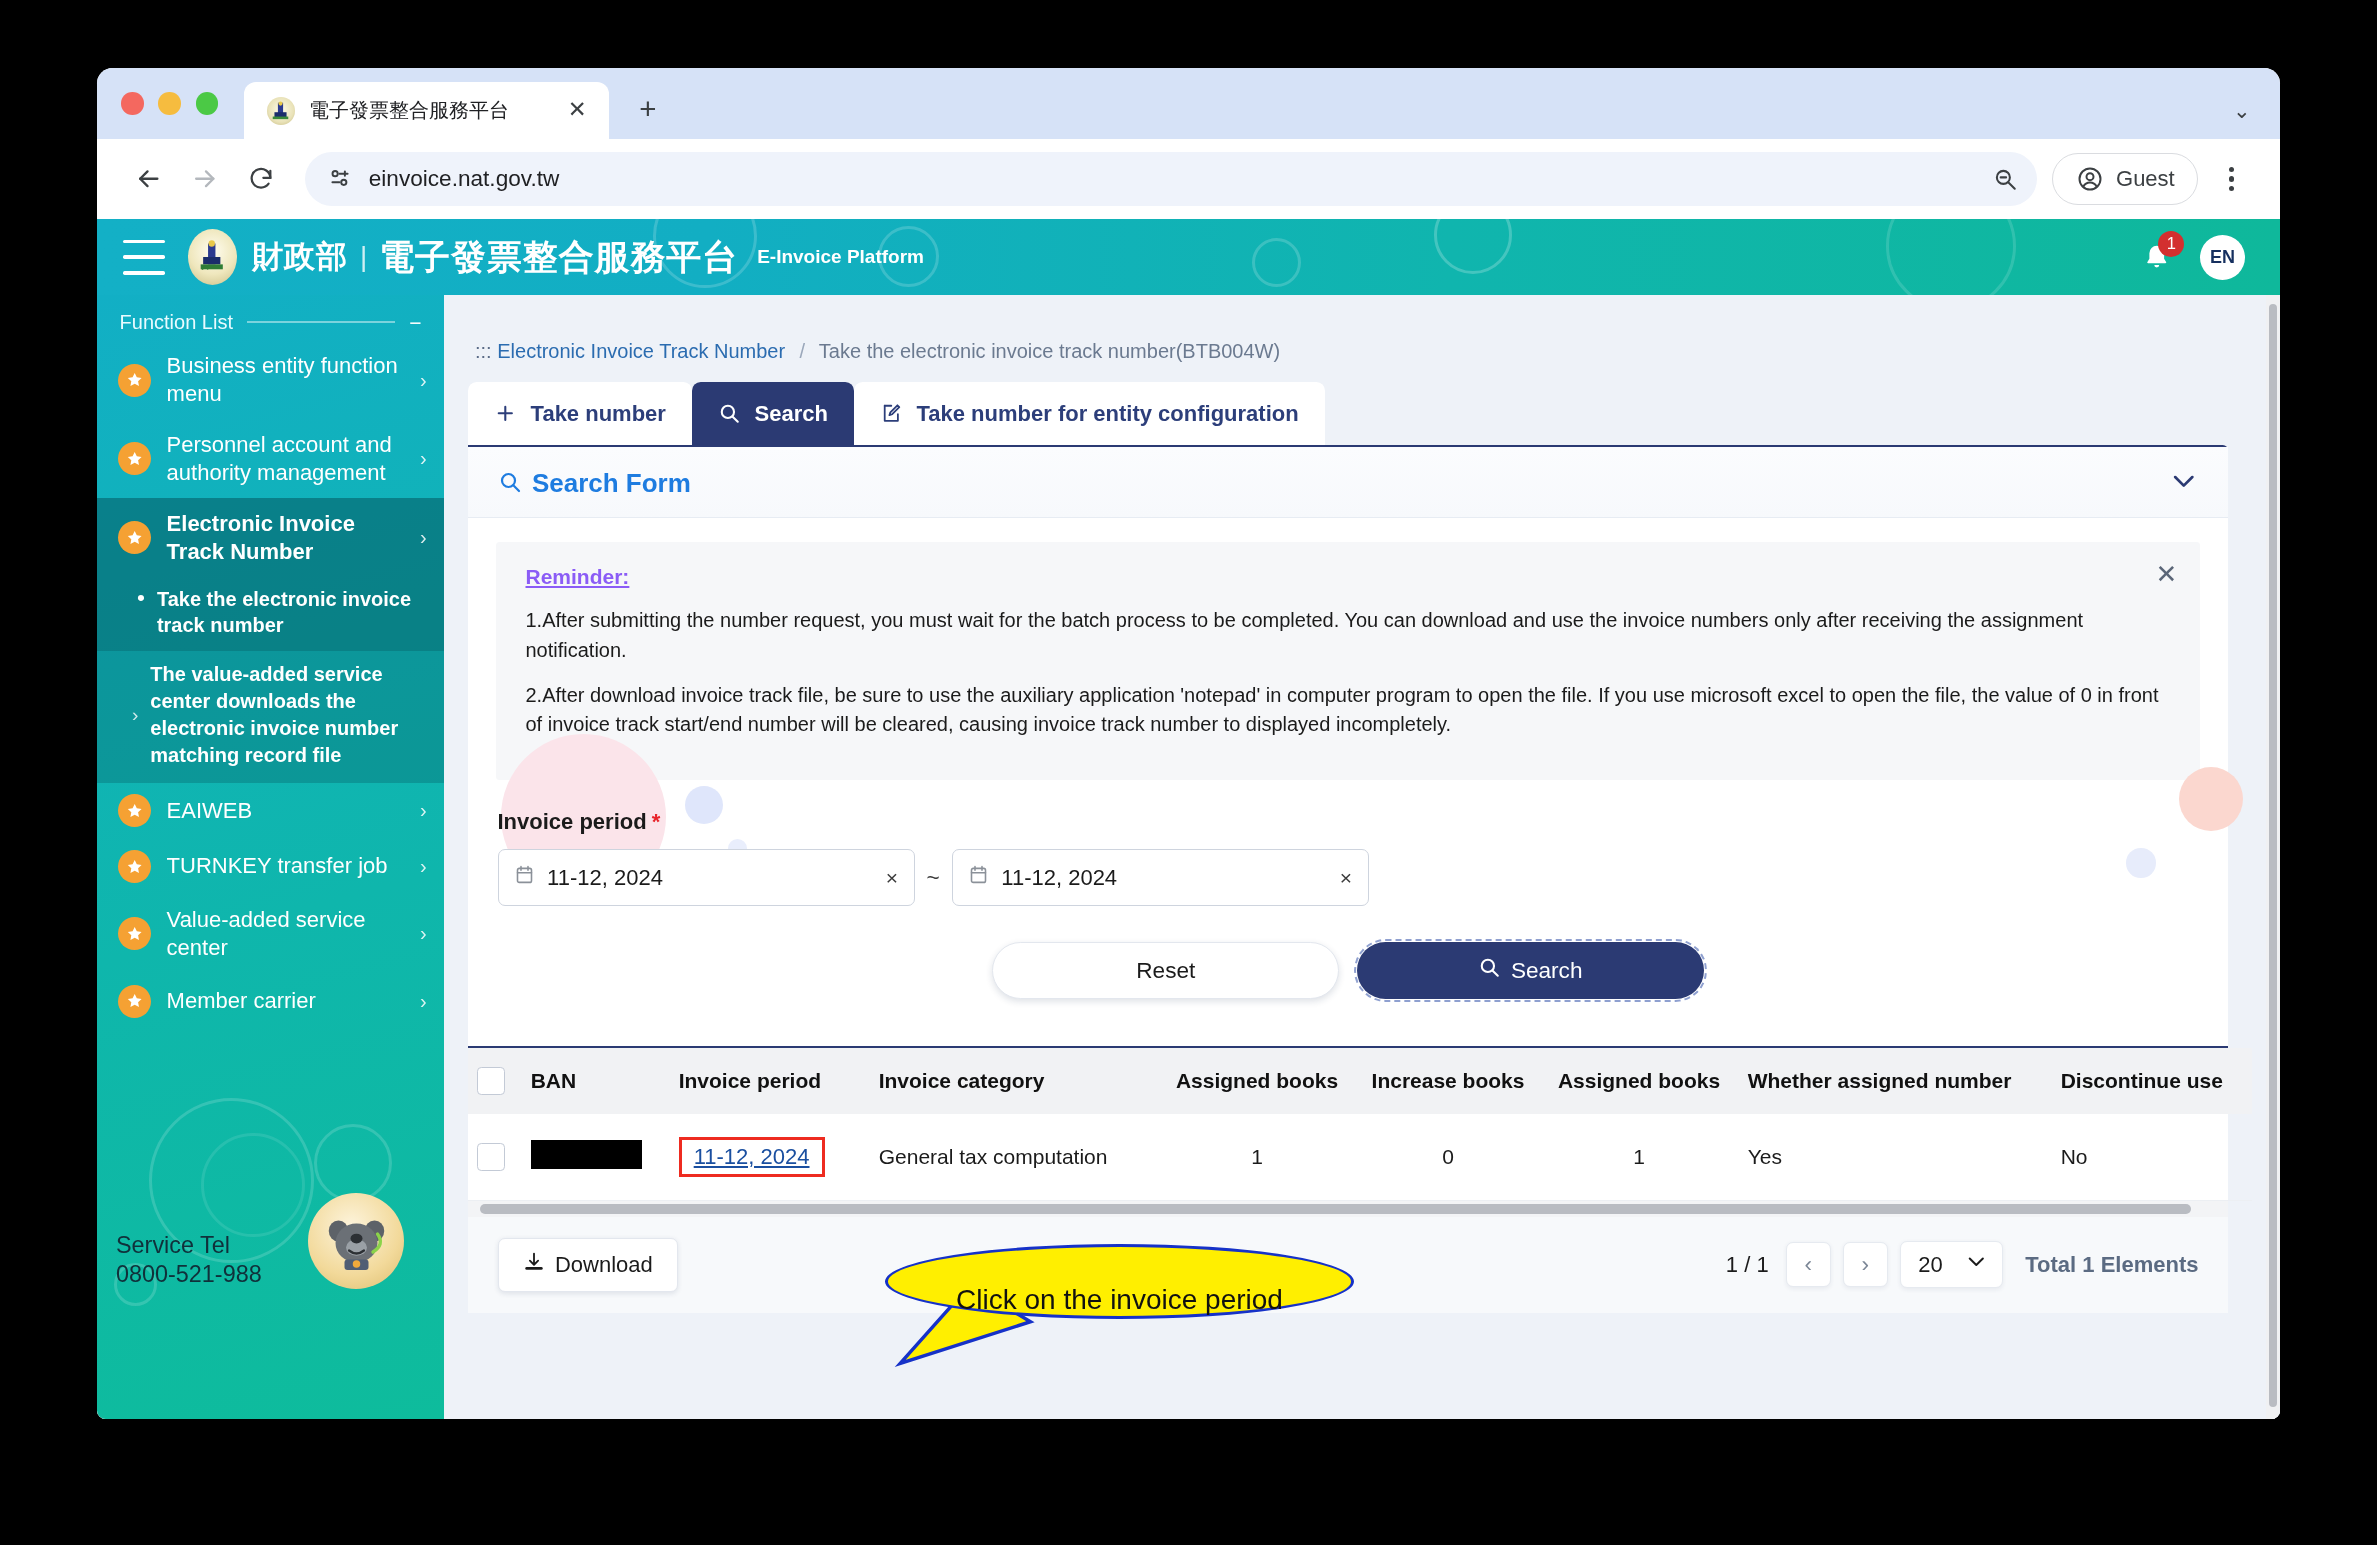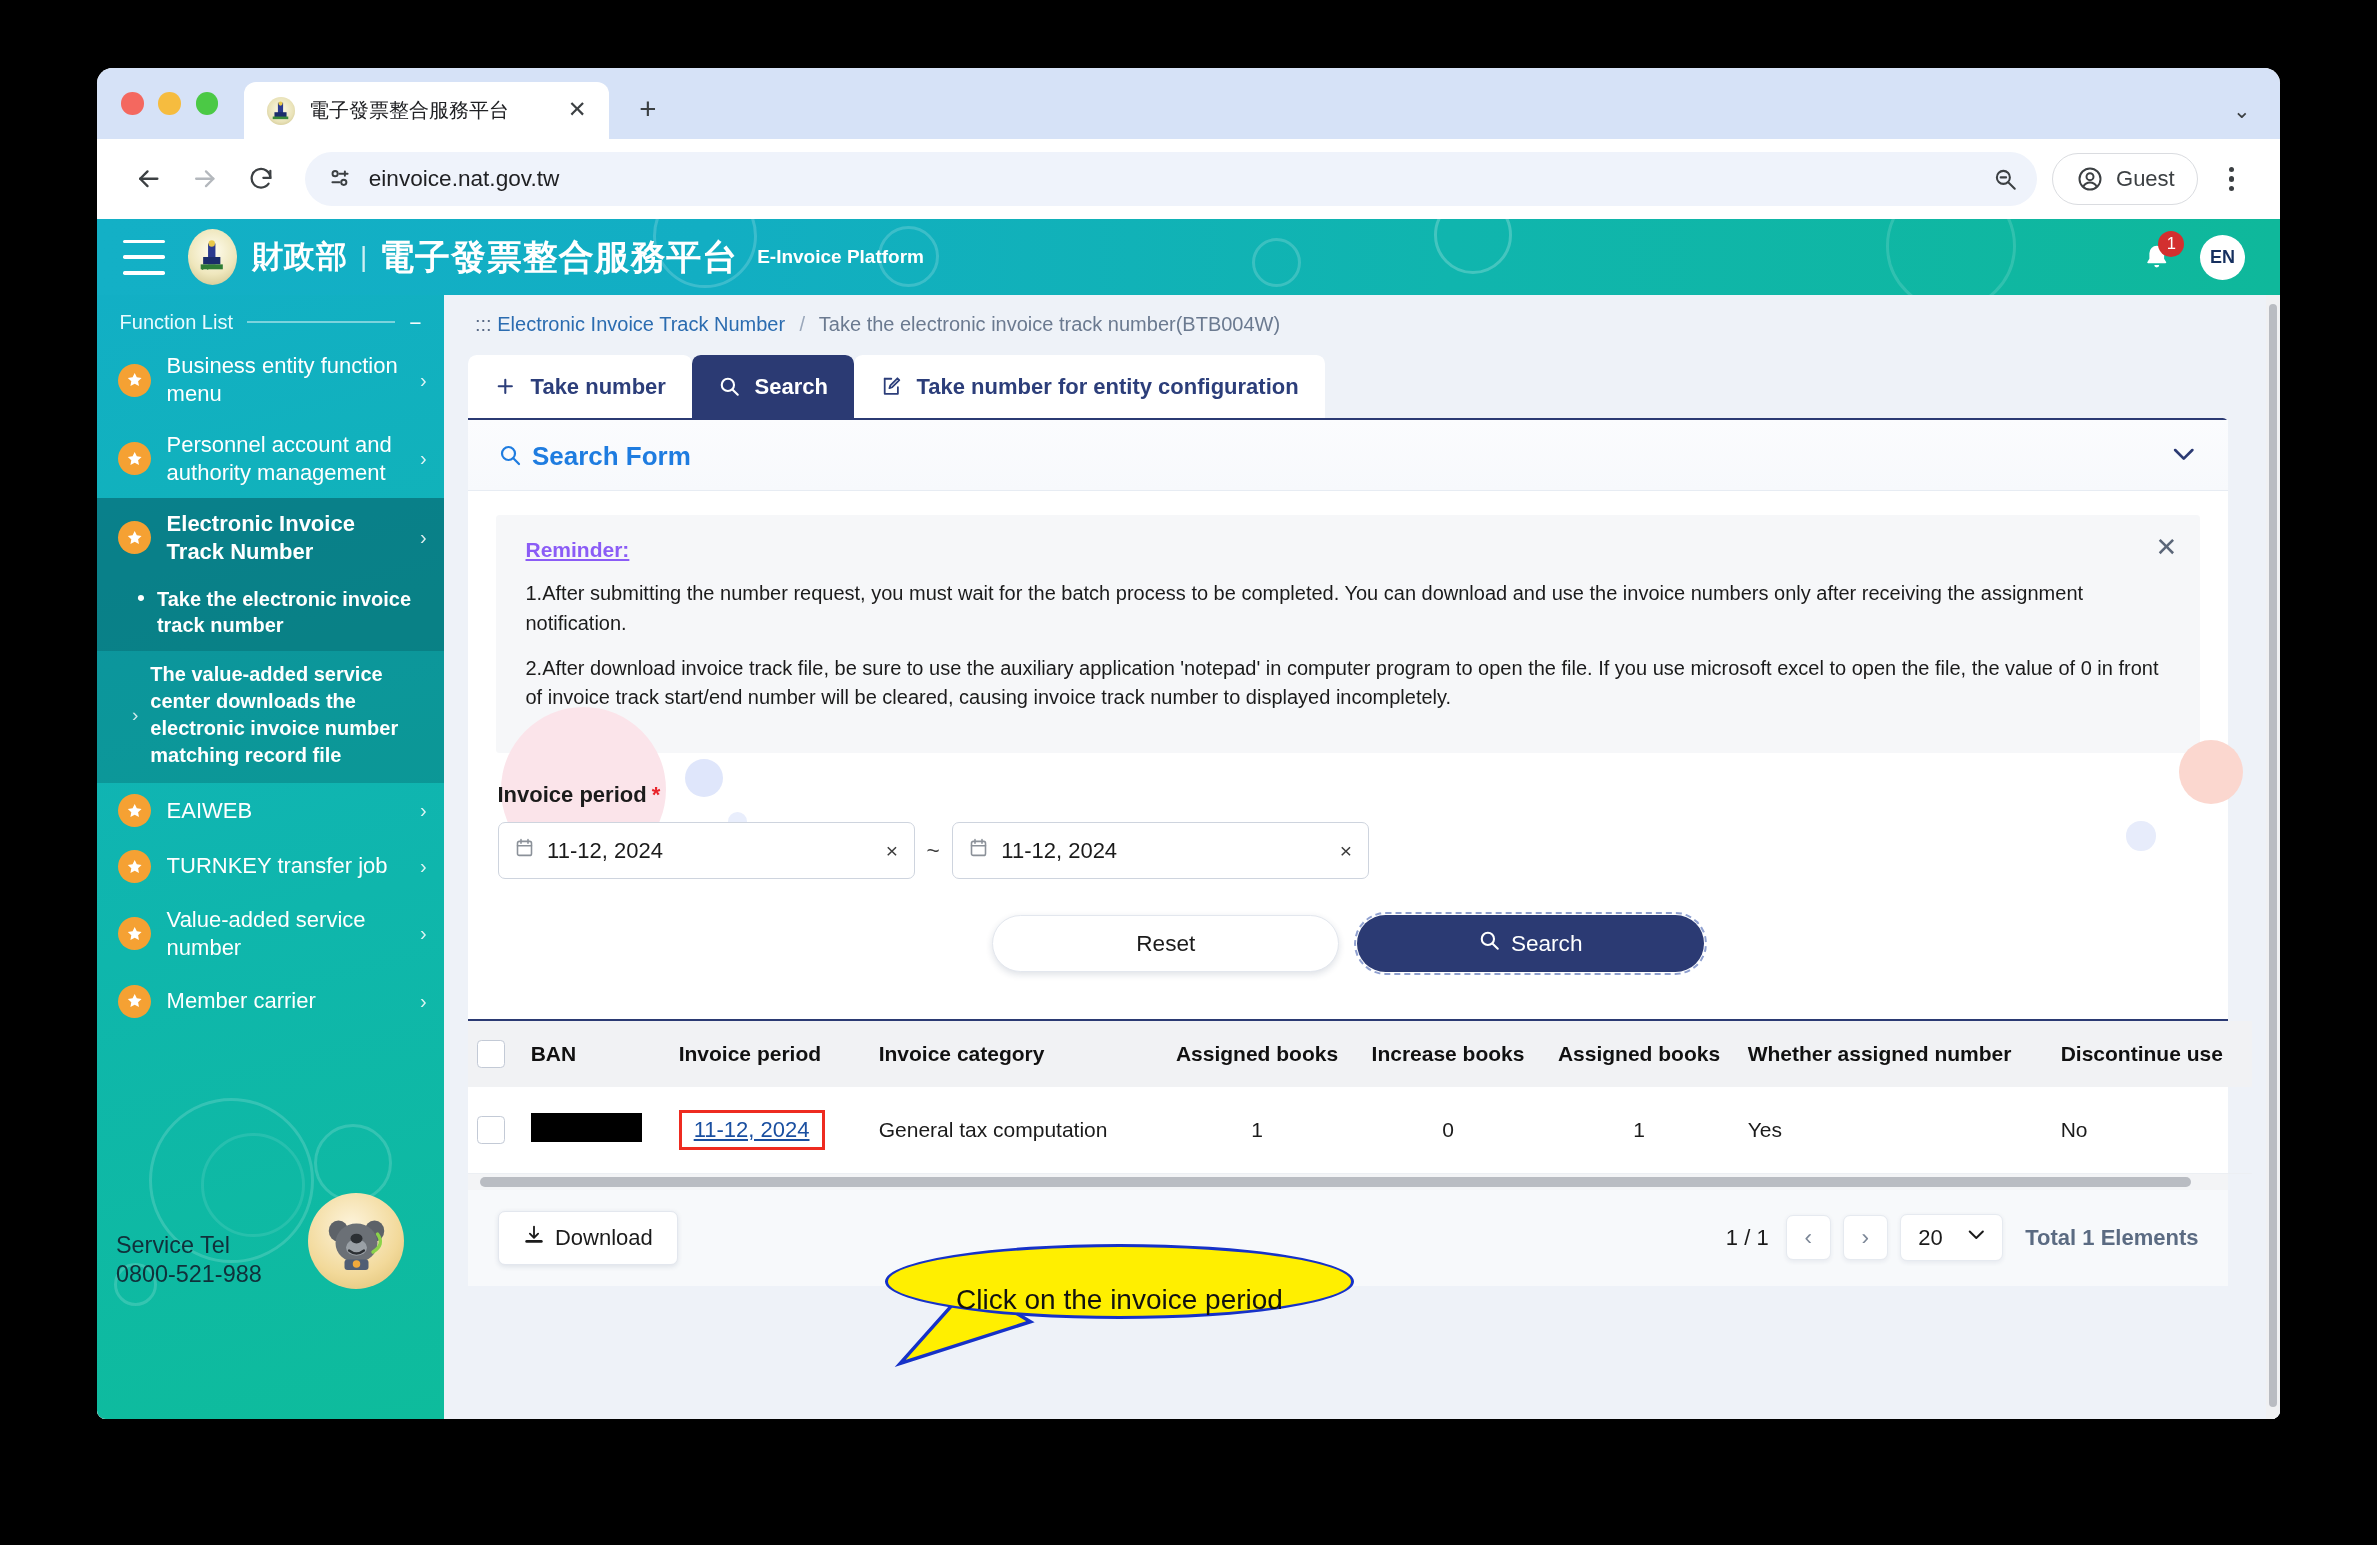--- a/index.html
+++ b/index.html
@@ -194,21 +194,21 @@
     background:#fff; display:flex; align-items:center; justify-content:center;
   }
 
   
   #main {
     flex: 1; position: relative;
     background: #eef2f8;
     padding: 0;
     overflow: hidden;
   }
-  #main-inner { padding: 6px 52px 0 24px; }
+  #main-inner { padding: 33px 52px 0 24px; }
 
   #breadcrumb { font-size: 20px; padding: 12px 0 19px 7px; }
   #breadcrumb .bc-prefix { color:#5a6b86; }
   #breadcrumb .bc-link { color:#2b6cb0; }
   #breadcrumb .bc-sep { color:#9aa7ba; margin: 0 8.7px; }
   #breadcrumb .bc-cur { color:#6b7a90; }
 
   
   #tabs { display:flex; align-items:flex-end; }
   .ptab {
@@ -568,21 +568,21 @@
           <span class="label">TURNKEY transfer job</span>
           <span class="chev">›</span>
         </div>
 
         <div class="nav-item">
           <span class="bullet">
             <svg width="17.4" height="17.4" viewBox="0 0 24 24" fill="#fff">
                 <path d="M12 2.6l2.9 6 6.6.9-4.8 4.6 1.2 6.5L12 17.5 6.1 20.6l1.2-6.5L2.5 9.5l6.6-.9z"></path>
               </svg>
           </span>
-          <span class="label">Value-added service number</span>
+          <span class="label">Value-added service center</span>
           <span class="chev">›</span>
         </div>
 
         <div class="nav-item">
           <span class="bullet">
             <svg width="17.4" height="17.4" viewBox="0 0 24 24" fill="#fff">
                 <path d="M12 2.6l2.9 6 6.6.9-4.8 4.6 1.2 6.5L12 17.5 6.1 20.6l1.2-6.5L2.5 9.5l6.6-.9z"></path>
               </svg>
           </span>
           <span class="label">Member carrier</span>

